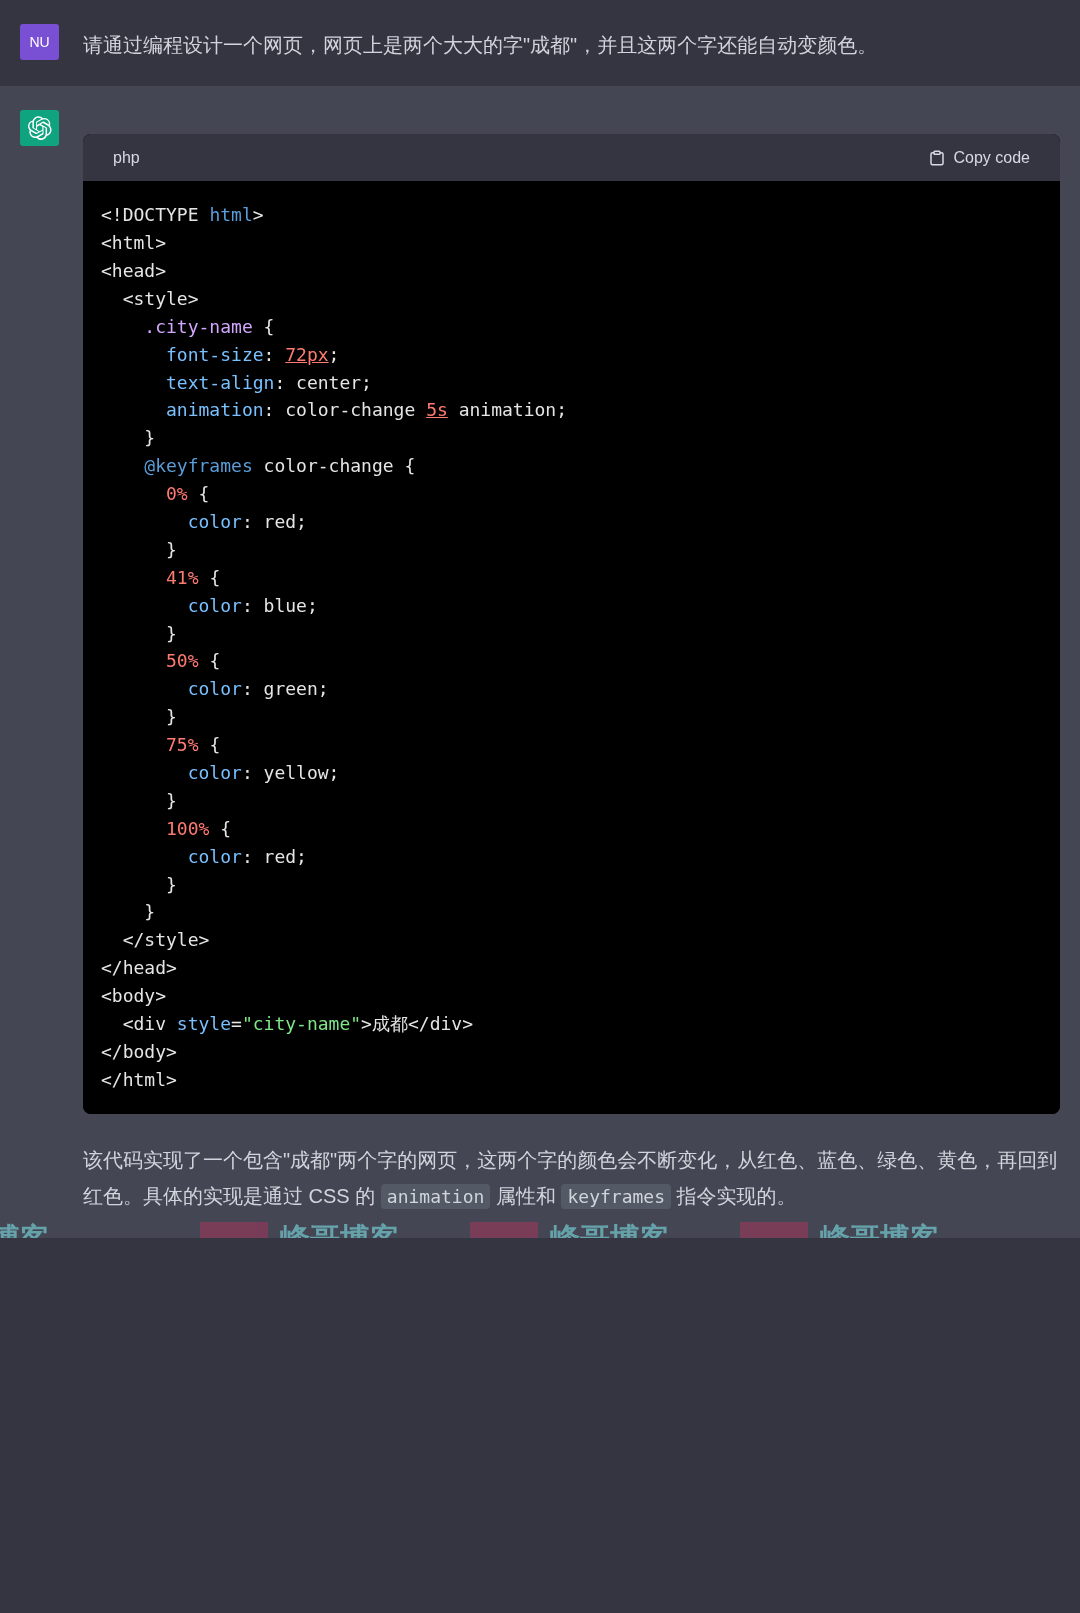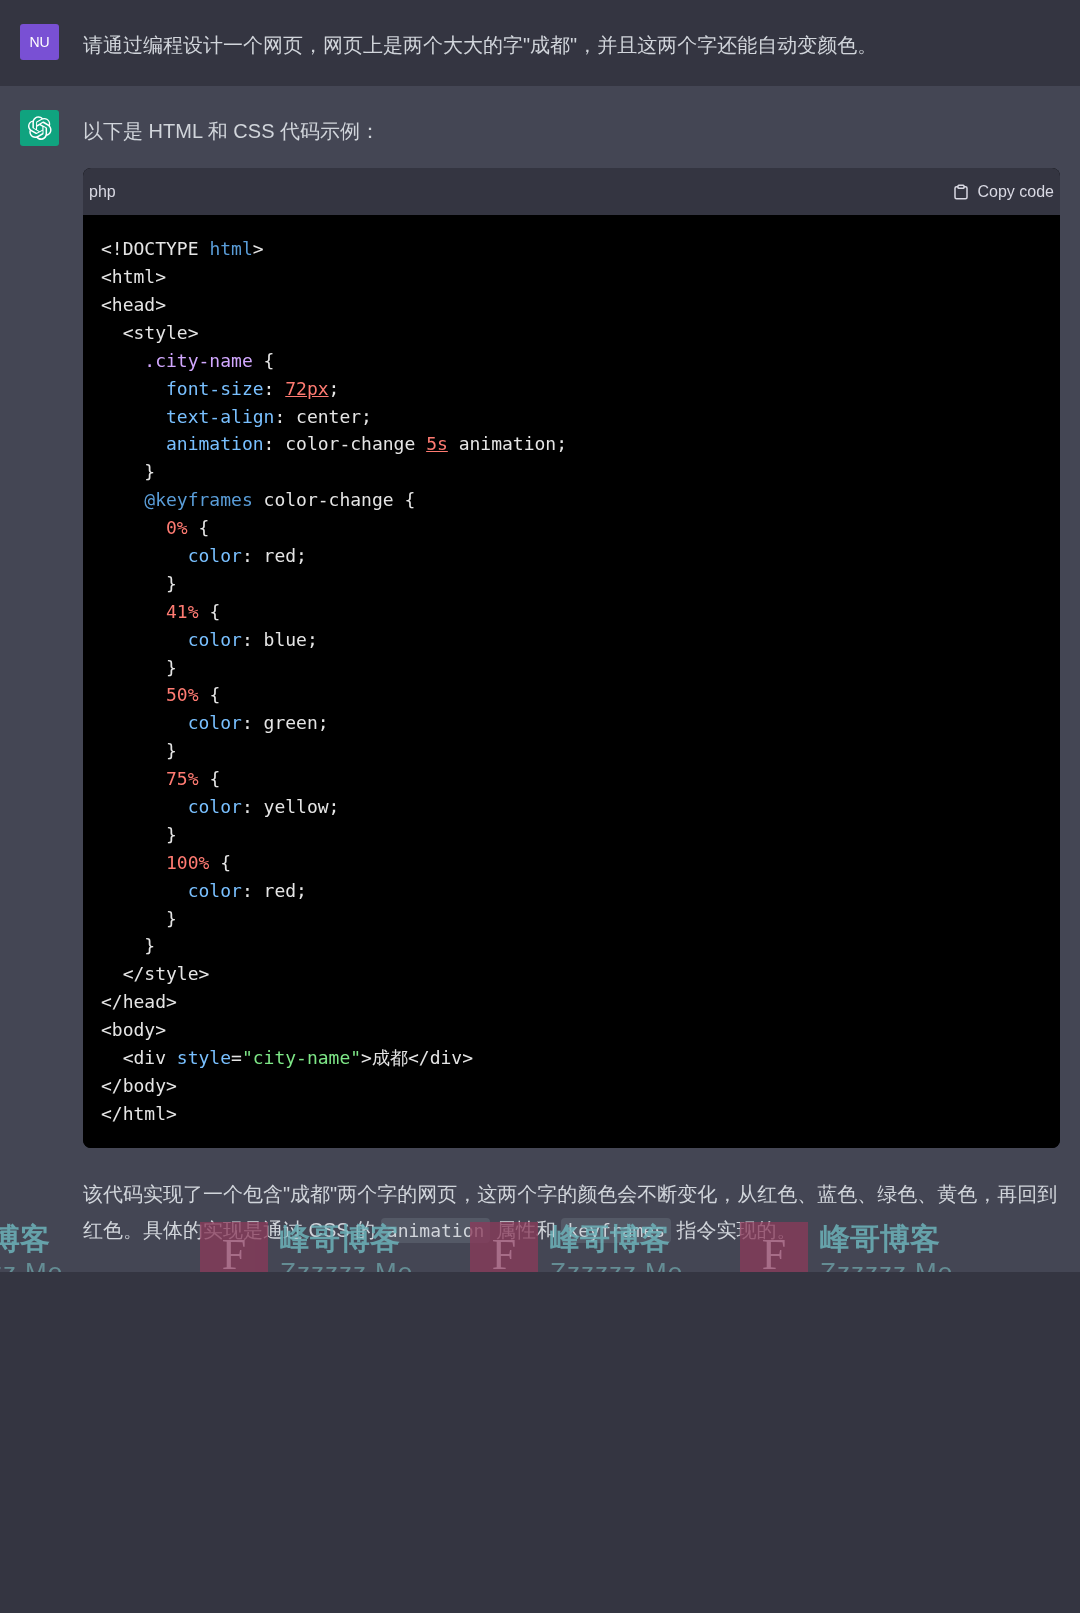--- a/index.html
+++ b/index.html
@@ -54,21 +54,21 @@
       padding-top: 4px;
     }
     .code-block {
       margin-top: 20px;
       border-radius: 8px;
       overflow: hidden;
       background: #000;
     }
     .code-header {
       background: #343541;
-      padding: 10px 6px;
+      padding: 10px 30px;
       display: flex;
       justify-content: space-between;
       align-items: center;
       font-size: 16px;
       color: #d9d9e3;
     }
     .copy-btn {
       display: flex;
       align-items: center;
       gap: 8px;
@@ -171,21 +171,20 @@
   <div class="message-content">请通过编程设计一个网页，网页上是两个大大的字"成都"，并且这两个字还能自动变颜色。</div>
 </div>
 
 <div class="message-row assistant-row" style="position:relative;">
   <div class="avatar assistant-avatar">
     <svg viewBox="0 0 41 41" fill="none">
       <path d="M37.5 16.8c.9-2.7.6-5.7-.9-8.1-2.2-3.9-6.7-5.9-11-4.9C23.7 1.6 20.9.3 17.9.3c-4.5 0-8.5 2.9-9.9 7.2-2.8.6-5.2 2.3-6.6 4.8-2.3 3.9-1.7 8.8 1.3 12.1-.9 2.7-.6 5.7.9 8.1 2.2 3.9 6.7 5.9 11 4.9 1.9 2.2 4.7 3.5 7.7 3.5 4.5 0 8.5-2.9 9.9-7.2 2.8-.6 5.2-2.3 6.6-4.8 2.3-3.9 1.7-8.8-1.3-12.1zM22.3 38.2c-1.8 0-3.6-.6-5-1.8l.2-.1 8.3-4.8c.4-.2.7-.7.7-1.2V18.6l3.5 2v9.5c0 4.5-3.3 8.1-7.7 8.1zM5.7 31.1c-.9-1.6-1.2-3.4-.9-5.2l.2.1 8.3 4.8c.4.2.9.2 1.4 0l10.1-5.8v4.1l-8.3 4.8c-3.8 2.2-8.7.9-10.8-2.8zM3.5 13.2c.9-1.6 2.3-2.8 4-3.4v9.9c0 .5.3.9.7 1.2l10.1 5.8-3.5 2L6.5 24c-3.8-2.2-5.2-7.1-3-10.8zM32 19.8l-10.1-5.8 3.5-2 8.3 4.8c3.8 2.2 5.2 7.1 2.9 10.9-.9 1.6-2.3 2.8-4 3.4v-9.9c0-.5-.3-1-.6-1.4zm3.5-5.3l-.2-.1-8.3-4.8c-.4-.2-.9-.2-1.4 0l-10.1 5.8V11.3l8.3-4.8c3.8-2.2 8.7-.9 10.9 2.9.9 1.5 1.2 3.4.8 5.1zM13.6 22.3l-3.5-2V10.8c0-4.4 3.6-8 8-8 1.8 0 3.6.6 5 1.8l-.2.1-8.3 4.8c-.4.2-.7.7-.7 1.2l-.3 11.6zm1.9-4.1l4.5-2.6 4.5 2.6V23.4l-4.5 2.6-4.5-2.6v-5.2z" fill="#fff"></path>
     </svg>
   </div>
   <div class="message-content">
-    <div>以下是 HTML 和 CSS 代码示例：</div>
 
     <div class="code-block">
       <div class="code-header">
         <span>php</span>
         <div class="copy-btn">
           <svg viewBox="0 0 24 24" fill="none" stroke="currentColor" stroke-width="2">
             <rect x="8" y="3" width="8" height="4" rx="1"></rect>
             <path d="M8 5H6a2 2 0 00-2 2v12a2 2 0 002 2h12a2 2 0 002-2V7a2 2 0 00-2-2h-2"></path>
           </svg>
           <span>Copy code</span>

